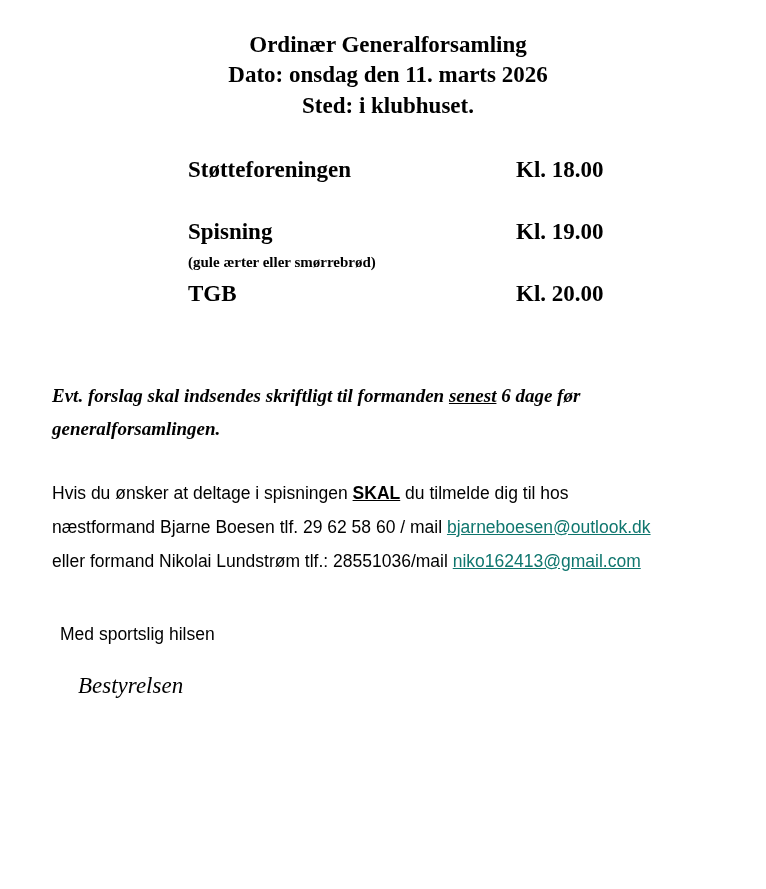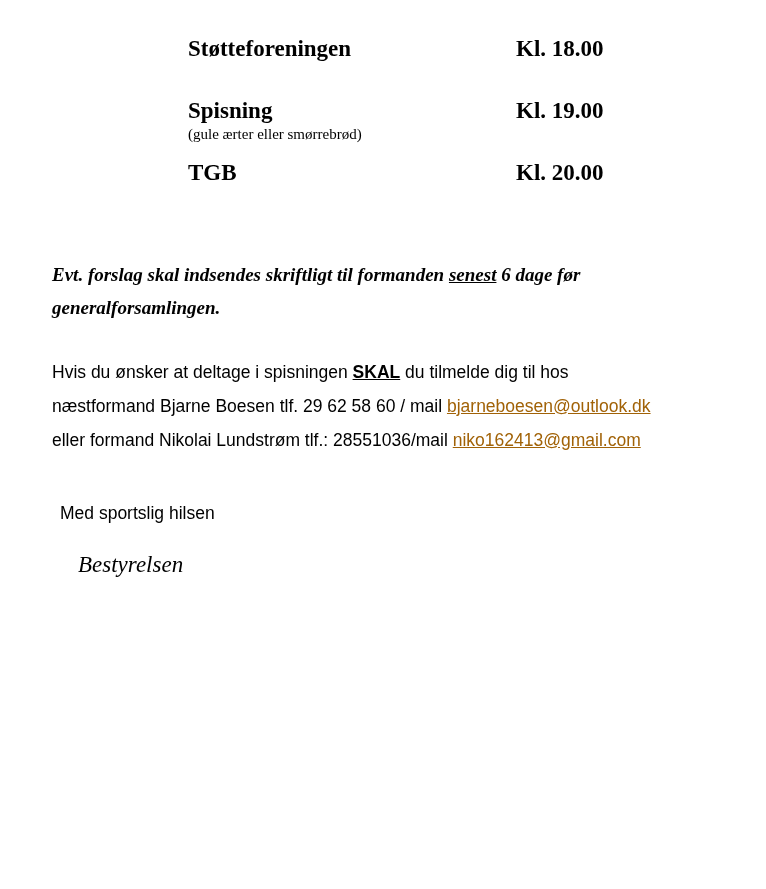--- a/index.html
+++ b/index.html
@@ -68,22 +68,22 @@
     padding-left: 188px !important;
     white-space: nowrap;
   }
   .col-time {
     padding-left: 8px !important;
     white-space: nowrap;
   }
   .sub-note {
     display: block;
     font-size: 15px;
-    font-weight: normal;
-    margin-top: 2px;
+    font-weight: bold;
+    margin-top: 9px;
   }
 
   
   .body-area {
     padding: 0 52px 0 52px;
   }
   .p-italic-bold {
     font-family: "Liberation Serif", serif;
     font-style: italic;
     font-weight: bold;
@@ -105,21 +105,21 @@
   }
   .b {
     font-weight: bold;
   }
   .bi-u {
     font-weight: bold;
     font-style: italic;
     text-decoration: underline;
   }
   a.link {
-    color: #a16207;
+    color: #0f766e;
   }
   .p-greet {
     font-family: "Liberation Sans", sans-serif;
     font-size: 17.5px;
     margin: 46px 0 0 8px;
   }
   .p-signature {
     font-family: "Liberation Serif", serif;
     font-style: italic;
     font-size: 23px;
@@ -137,20 +137,25 @@
   .p-footer .line {
     display: block;
   }
 </style>
 </head>
 <body>
 
 <div class="page">
 
 
+  <div class="meeting-block">
+    <div>Ordinær Generalforsamling</div>
+    <div>Dato: onsdag den 11. marts 2026</div>
+    <div>Sted: i klubhuset.</div>
+  </div>
 
   <table class="schedule">
     <tbody>
       <tr class="sched-row">
         <td class="col-name">
           <span>Støtteforeningen</span>
         </td>
         <td class="col-time">Kl. 18.00</td>
       </tr>
       <tr class="sched-row">

